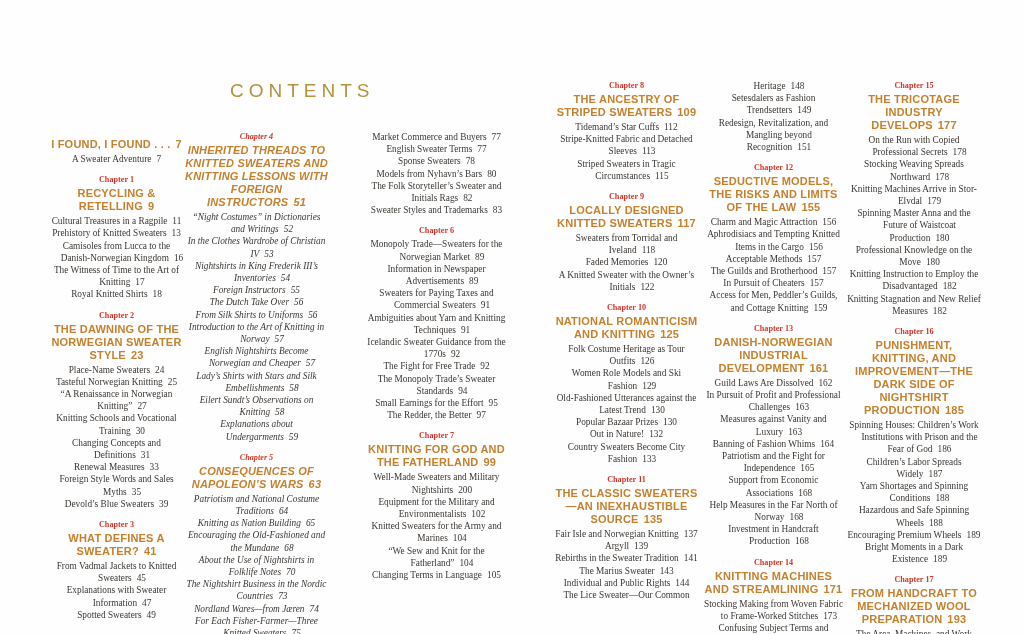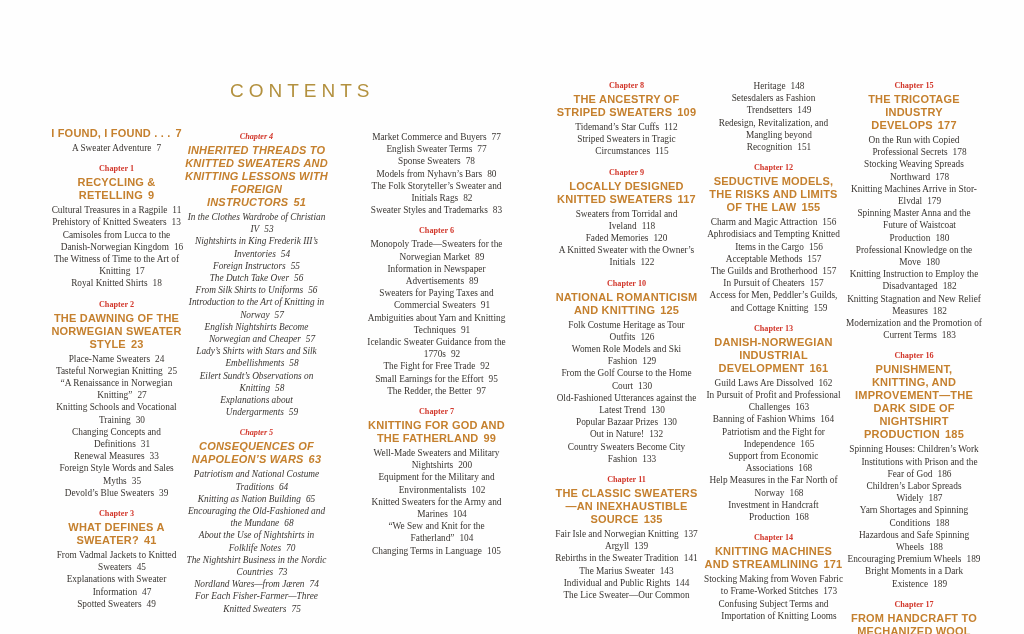--- a/index.html
+++ b/index.html
@@ -15,21 +15,21 @@
   .contents-title {
     position:absolute; left:230px; top:80px;
     font-family:"Liberation Sans", sans-serif;
     font-size:19px; font-weight:400;
     letter-spacing:5px;
     color:#b3913f;
     white-space:nowrap;
   }
 
   .toc-col { position:absolute;text-align:center; }
-  .col-1 { left:48px;  top:127px; width:137px; }
+  .col-1 { left:48px;  top:138px; width:137px; }
   .col-2 { left:185px; top:131px; width:143px;font-style:italic; }
   .col-3 { left:333px; top:131px; width:143px;margin-left:32px; }
   .col-4 { left:555px; top:80px;  width:143px; }
   .col-5 { left:703px; top:80px;  width:141px; }
   .col-6 { left:846px; top:80px;  width:136px; }
 
   .chapter-label {
     font-family:"Liberation Serif", serif;
     font-weight:700;
     font-size:8.2px; line-height:11px;
@@ -82,20 +82,21 @@
       <div class="entry"><span>Devold’s Blue Sweaters</span><span class="page">39</span></div>
       <div class="chapter-label"><span>Chapter 3</span></div>
       <div class="chapter-title"><span>WHAT DEFINES A SWEATER?</span><span class="page">41</span></div>
       <div class="entry"><span>From Vadmal Jackets to Knitted Sweaters</span><span class="page">45</span></div>
       <div class="entry"><span>Explanations with Sweater Information</span><span class="page">47</span></div>
       <div class="entry"><span>Spotted Sweaters</span><span class="page">49</span></div>
     </div>
   <div class="toc-col col-2">
       <div class="chapter-label first-block"><span>Chapter 4</span></div>
       <div class="chapter-title"><span>INHERITED THREADS TO KNITTED SWEATERS AND KNITTING LESSONS WITH FOREIGN INSTRUCTORS</span><span class="page">51</span></div>
+      <div class="entry"><span>“Night Costumes” in Dictionaries and Writings</span><span class="page">52</span></div>
       <div class="entry"><span>In the Clothes Wardrobe of Christian IV</span><span class="page">53</span></div>
       <div class="entry"><span>Nightshirts in King Frederik III’s Inventories</span><span class="page">54</span></div>
       <div class="entry"><span>Foreign Instructors</span><span class="page">55</span></div>
       <div class="entry"><span>The Dutch Take Over</span><span class="page">56</span></div>
       <div class="entry"><span>From Silk Shirts to Uniforms</span><span class="page">56</span></div>
       <div class="entry"><span>Introduction to the Art of Knitting in Norway</span><span class="page">57</span></div>
       <div class="entry"><span>English Nightshirts Become Norwegian and Cheaper</span><span class="page">57</span></div>
       <div class="entry"><span>Lady’s Shirts with Stars and Silk Embellishments</span><span class="page">58</span></div>
       <div class="entry"><span>Eilert Sundt’s Observations on Knitting</span><span class="page">58</span></div>
       <div class="entry"><span>Explanations about Undergarments</span><span class="page">59</span></div>
@@ -116,45 +117,46 @@
       <div class="entry"><span>Models from Nyhavn’s Bars</span><span class="page">80</span></div>
       <div class="entry"><span>The Folk Storyteller’s Sweater and Initials Rags</span><span class="page">82</span></div>
       <div class="entry"><span>Sweater Styles and Trademarks</span><span class="page">83</span></div>
       <div class="chapter-label"><span>Chapter 6</span></div>
       <div class="entry"><span>Monopoly Trade—Sweaters for the Norwegian Market</span><span class="page">89</span></div>
       <div class="entry"><span>Information in Newspaper Advertisements</span><span class="page">89</span></div>
       <div class="entry"><span>Sweaters for Paying Taxes and Commercial Sweaters</span><span class="page">91</span></div>
       <div class="entry"><span>Ambiguities about Yarn and Knitting Techniques</span><span class="page">91</span></div>
       <div class="entry"><span>Icelandic Sweater Guidance from the 1770s</span><span class="page">92</span></div>
       <div class="entry"><span>The Fight for Free Trade</span><span class="page">92</span></div>
+      <div class="entry"><span>The Monopoly Trade’s Sweater Standards</span><span class="page">94</span></div>
       <div class="entry"><span>Small Earnings for the Effort</span><span class="page">95</span></div>
       <div class="entry"><span>The Redder, the Better</span><span class="page">97</span></div>
       <div class="chapter-label"><span>Chapter 7</span></div>
       <div class="chapter-title"><span>KNITTING FOR GOD AND THE FATHERLAND</span><span class="page">99</span></div>
       <div class="entry"><span>Well-Made Sweaters and Military Nightshirts</span><span class="page">200</span></div>
       <div class="entry"><span>Equipment for the Military and Environmentalists</span><span class="page">102</span></div>
       <div class="entry"><span>Knitted Sweaters for the Army and Marines</span><span class="page">104</span></div>
       <div class="entry"><span>“We Sew and Knit for the Fatherland”</span><span class="page">104</span></div>
       <div class="entry"><span>Changing Terms in Language</span><span class="page">105</span></div>
     </div>
   <div class="toc-col col-4">
       <div class="chapter-label first-block"><span>Chapter 8</span></div>
       <div class="chapter-title"><span>THE ANCESTRY OF STRIPED SWEATERS</span><span class="page">109</span></div>
       <div class="entry"><span>Tidemand’s Star Cuffs</span><span class="page">112</span></div>
+      <div class="entry"><span>Stripe-Knitted Fabric and Detached Sleeves</span><span class="page">113</span></div>
       <div class="entry"><span>Striped Sweaters in Tragic Circumstances</span><span class="page">115</span></div>
       <div class="chapter-label"><span>Chapter 9</span></div>
       <div class="chapter-title"><span>LOCALLY DESIGNED KNITTED SWEATERS</span><span class="page">117</span></div>
       <div class="entry"><span>Sweaters from Torridal and Iveland</span><span class="page">118</span></div>
       <div class="entry"><span>Faded Memories</span><span class="page">120</span></div>
       <div class="entry"><span>A Knitted Sweater with the Owner’s Initials</span><span class="page">122</span></div>
       <div class="chapter-label"><span>Chapter 10</span></div>
       <div class="chapter-title"><span>NATIONAL ROMANTICISM AND KNITTING</span><span class="page">125</span></div>
       <div class="entry"><span>Folk Costume Heritage as Tour Outfits</span><span class="page">126</span></div>
       <div class="entry"><span>Women Role Models and Ski Fashion</span><span class="page">129</span></div>
-      <div class="entry"><span>From the Golf Course to the Home Court</span><span class="page">130</span></div>
       <div class="entry"><span>Old-Fashioned Utterances against the Latest Trend</span><span class="page">130</span></div>
       <div class="entry"><span>Popular Bazaar Prizes</span><span class="page">130</span></div>
       <div class="entry"><span>Out in Nature!</span><span class="page">132</span></div>
       <div class="entry"><span>Country Sweaters Become City Fashion</span><span class="page">133</span></div>
       <div class="chapter-label"><span>Chapter 11</span></div>
       <div class="chapter-title"><span>THE CLASSIC SWEATERS—AN INEXHAUSTIBLE SOURCE</span><span class="page">135</span></div>
       <div class="entry"><span>Fair Isle and Norwegian Knitting</span><span class="page">137</span></div>
       <div class="entry"><span>Argyll</span><span class="page">139</span></div>
       <div class="entry"><span>Rebirths in the Sweater Tradition</span><span class="page">141</span></div>
       <div class="entry"><span>The Marius Sweater</span><span class="page">143</span></div>
@@ -170,41 +172,41 @@
       <div class="entry"><span>Charm and Magic Attraction</span><span class="page">156</span></div>
       <div class="entry"><span>Aphrodisiacs and Tempting Knitted Items in the Cargo</span><span class="page">156</span></div>
       <div class="entry"><span>Acceptable Methods</span><span class="page">157</span></div>
       <div class="entry"><span>The Guilds and Brotherhood</span><span class="page">157</span></div>
       <div class="entry"><span>In Pursuit of Cheaters</span><span class="page">157</span></div>
       <div class="entry"><span>Access for Men, Peddler’s Guilds, and Cottage Knitting</span><span class="page">159</span></div>
       <div class="chapter-label"><span>Chapter 13</span></div>
       <div class="chapter-title"><span>DANISH-NORWEGIAN INDUSTRIAL DEVELOPMENT</span><span class="page">161</span></div>
       <div class="entry"><span>Guild Laws Are Dissolved</span><span class="page">162</span></div>
       <div class="entry"><span>In Pursuit of Profit and Professional Challenges</span><span class="page">163</span></div>
+      <div class="entry"><span>Measures against Vanity and Luxury</span><span class="page">163</span></div>
       <div class="entry"><span>Banning of Fashion Whims</span><span class="page">164</span></div>
       <div class="entry"><span>Patriotism and the Fight for Independence</span><span class="page">165</span></div>
       <div class="entry"><span>Support from Economic Associations</span><span class="page">168</span></div>
       <div class="entry"><span>Help Measures in the Far North of Norway</span><span class="page">168</span></div>
       <div class="entry"><span>Investment in Handcraft Production</span><span class="page">168</span></div>
       <div class="chapter-label"><span>Chapter 14</span></div>
       <div class="chapter-title"><span>KNITTING MACHINES AND STREAMLINING</span><span class="page">171</span></div>
       <div class="entry"><span>Stocking Making from Woven Fabric to Frame-Worked Stitches</span><span class="page">173</span></div>
       <div class="entry"><span>Confusing Subject Terms and Importation of Knitting Looms</span></div>
     </div>
   <div class="toc-col col-6">
       <div class="chapter-label first-block"><span>Chapter 15</span></div>
       <div class="chapter-title"><span>THE TRICOTAGE INDUSTRY DEVELOPS</span><span class="page">177</span></div>
       <div class="entry"><span>On the Run with Copied Professional Secrets</span><span class="page">178</span></div>
       <div class="entry"><span>Stocking Weaving Spreads Northward</span><span class="page">178</span></div>
       <div class="entry"><span>Knitting Machines Arrive in Stor-Elvdal</span><span class="page">179</span></div>
       <div class="entry"><span>Spinning Master Anna and the Future of Waistcoat Production</span><span class="page">180</span></div>
       <div class="entry"><span>Professional Knowledge on the Move</span><span class="page">180</span></div>
       <div class="entry"><span>Knitting Instruction to Employ the Disadvantaged</span><span class="page">182</span></div>
       <div class="entry"><span>Knitting Stagnation and New Relief Measures</span><span class="page">182</span></div>
-      <div class="entry"><span>Modernization and the Promotion of Current Terms</span><span class="page">183</span></div>
       <div class="chapter-label"><span>Chapter 16</span></div>
       <div class="chapter-title"><span>PUNISHMENT, KNITTING, AND IMPROVEMENT—THE DARK SIDE OF NIGHTSHIRT PRODUCTION</span><span class="page">185</span></div>
       <div class="entry"><span>Spinning Houses: Children’s Work Institutions with Prison and the Fear of God</span><span class="page">186</span></div>
       <div class="entry"><span>Children’s Labor Spreads Widely</span><span class="page">187</span></div>
       <div class="entry"><span>Yarn Shortages and Spinning Conditions</span><span class="page">188</span></div>
       <div class="entry"><span>Hazardous and Safe Spinning Wheels</span><span class="page">188</span></div>
       <div class="entry"><span>Encouraging Premium Wheels</span><span class="page">189</span></div>
       <div class="entry"><span>Bright Moments in a Dark Existence</span><span class="page">189</span></div>
       <div class="chapter-label"><span>Chapter 17</span></div>
       <div class="chapter-title"><span>FROM HANDCRAFT TO MECHANIZED WOOL PREPARATION</span><span class="page">193</span></div>

